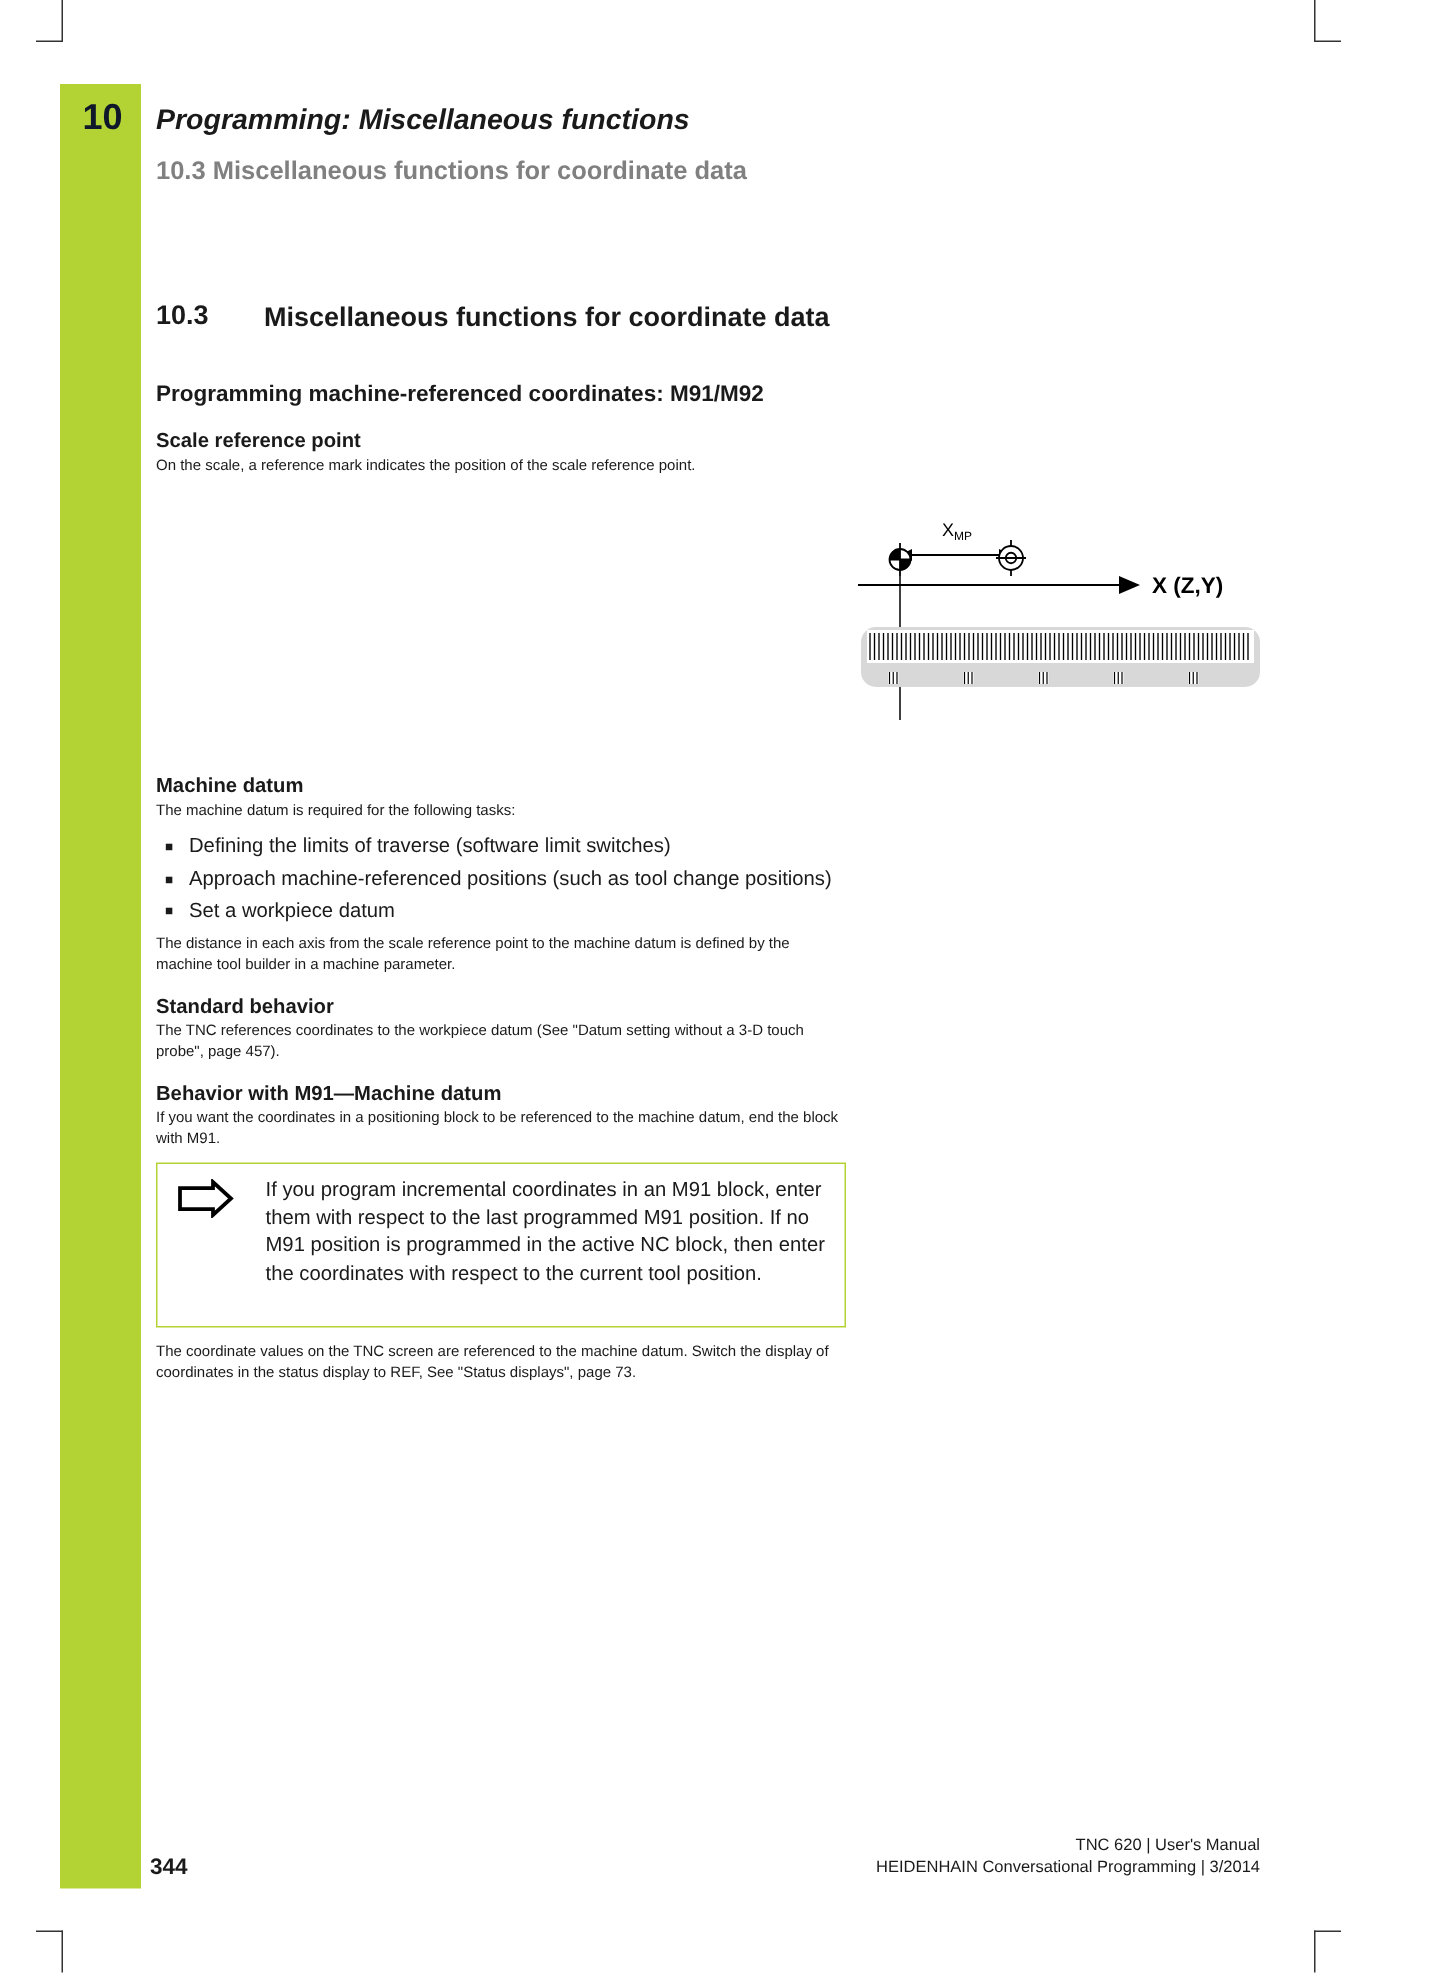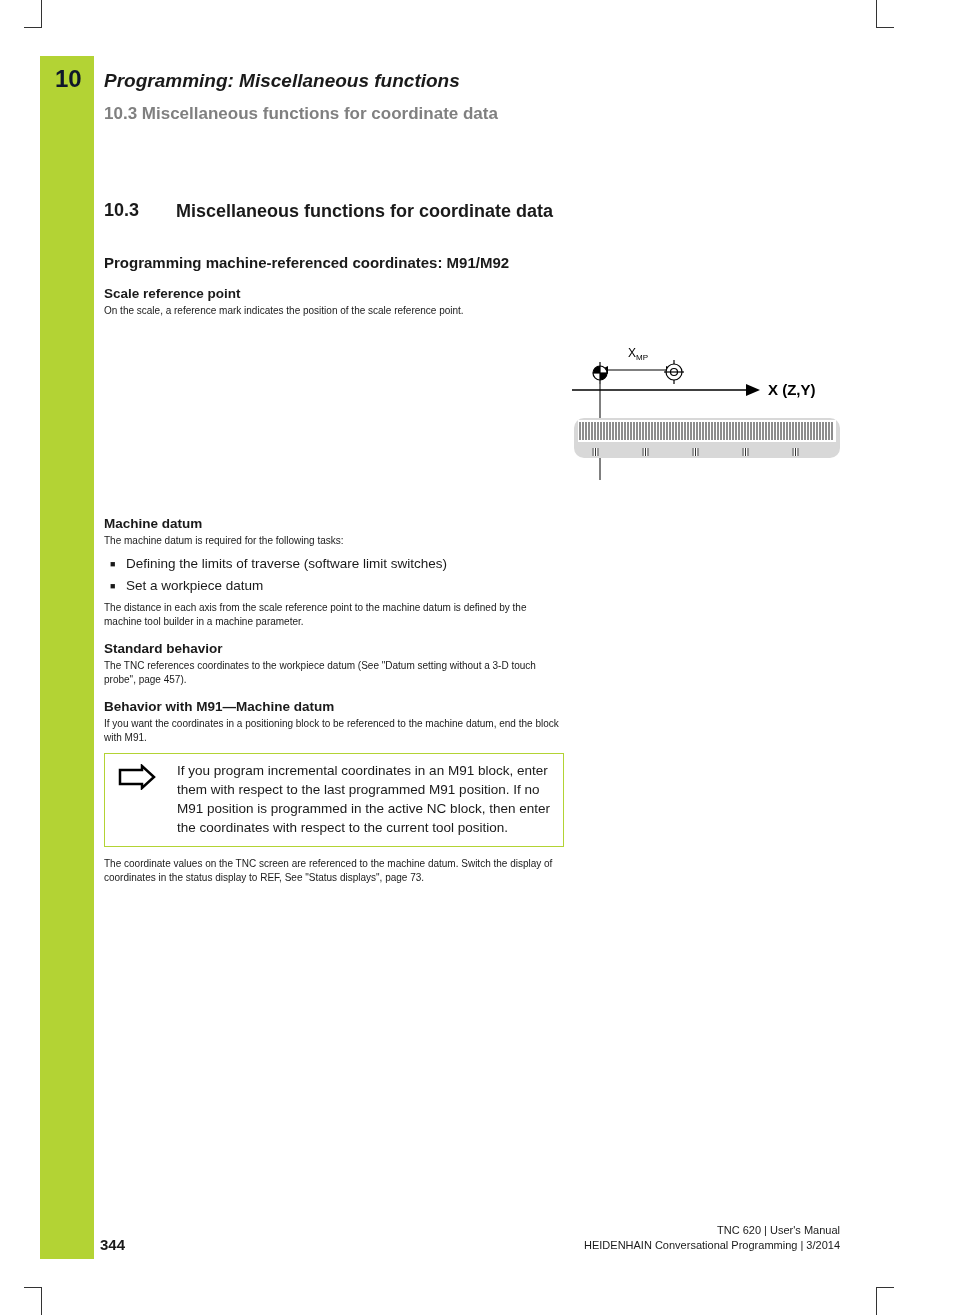--- a/index.html
+++ b/index.html
@@ -101,21 +101,21 @@
   ul.bullets li::before {
     content: "■";
     position: absolute;
     left: 6px;
     font-size: 9px;
     top: 4px;
   }
   .note-box {
     border: 1px solid #b3d334;
     display: flex;
-    padding: 8px 10px 8px 8px;
+    padding: 8px 10px 25px 8px;
     margin: 8px 0 10px 0;
     gap: 14px;
   }
   .note-icon {
     width: 50px;
     flex-shrink: 0;
     display: flex;
     align-items: flex-start;
     justify-content: center;
     padding-top: 2px;
@@ -178,20 +178,21 @@
   <div class="subheading">Programming machine-referenced coordinates: M91/M92</div>
 
   <div class="bold-label">Scale reference point</div>
   <div class="body-text">On the scale, a reference mark indicates the position of the scale reference point.</div>
 
   <div class="section2-block">
     <div class="bold-label">Machine datum</div>
     <div class="body-text">The machine datum is required for the following tasks:</div>
     <ul class="bullets">
       <li>Defining the limits of traverse (software limit switches)</li>
+      <li>Approach machine-referenced positions (such as tool change positions)</li>
       <li>Set a workpiece datum</li>
     </ul>
     <div class="body-text">The distance in each axis from the scale reference point to the machine datum is defined by the machine tool builder in a machine parameter.</div>
 
     <div class="bold-label gap-sm">Standard behavior</div>
     <div class="body-text">The TNC references coordinates to the workpiece datum (See "Datum setting without a 3-D touch probe", page 457).</div>
 
     <div class="bold-label gap-sm">Behavior with M91—Machine datum</div>
     <div class="body-text">If you want the coordinates in a positioning block to be referenced to the machine datum, end the block with M91.</div>
 

